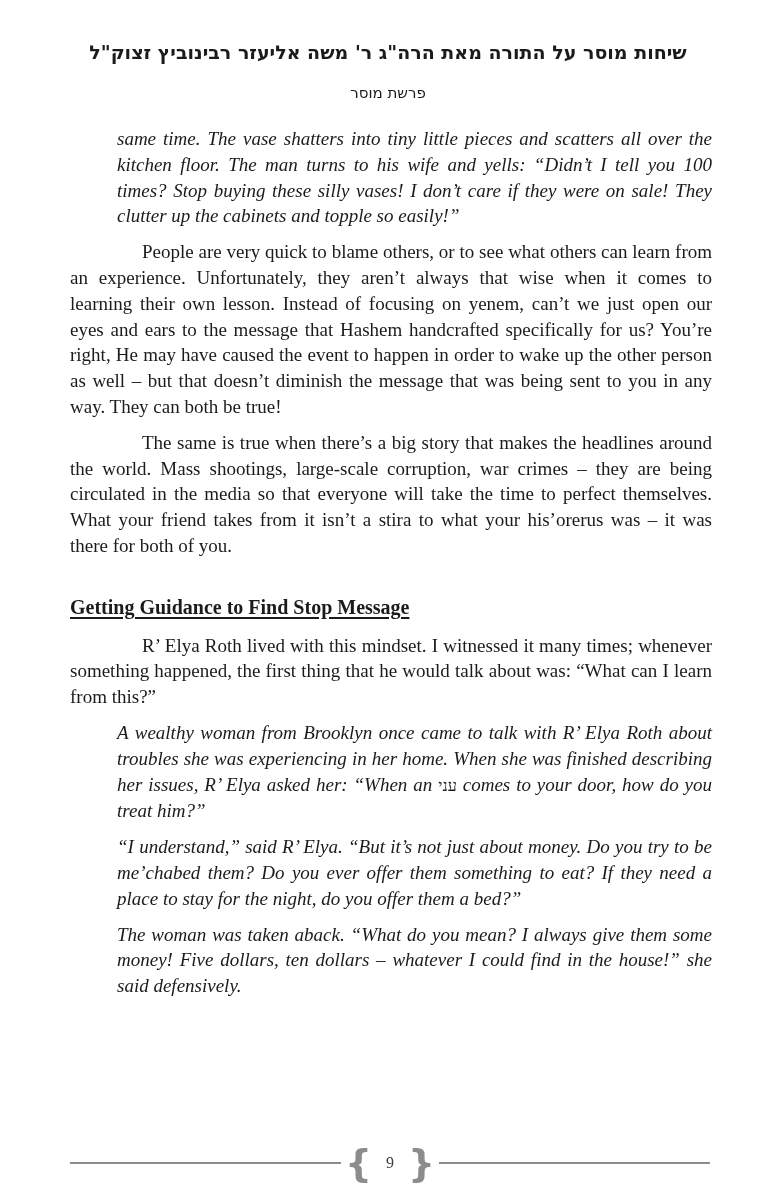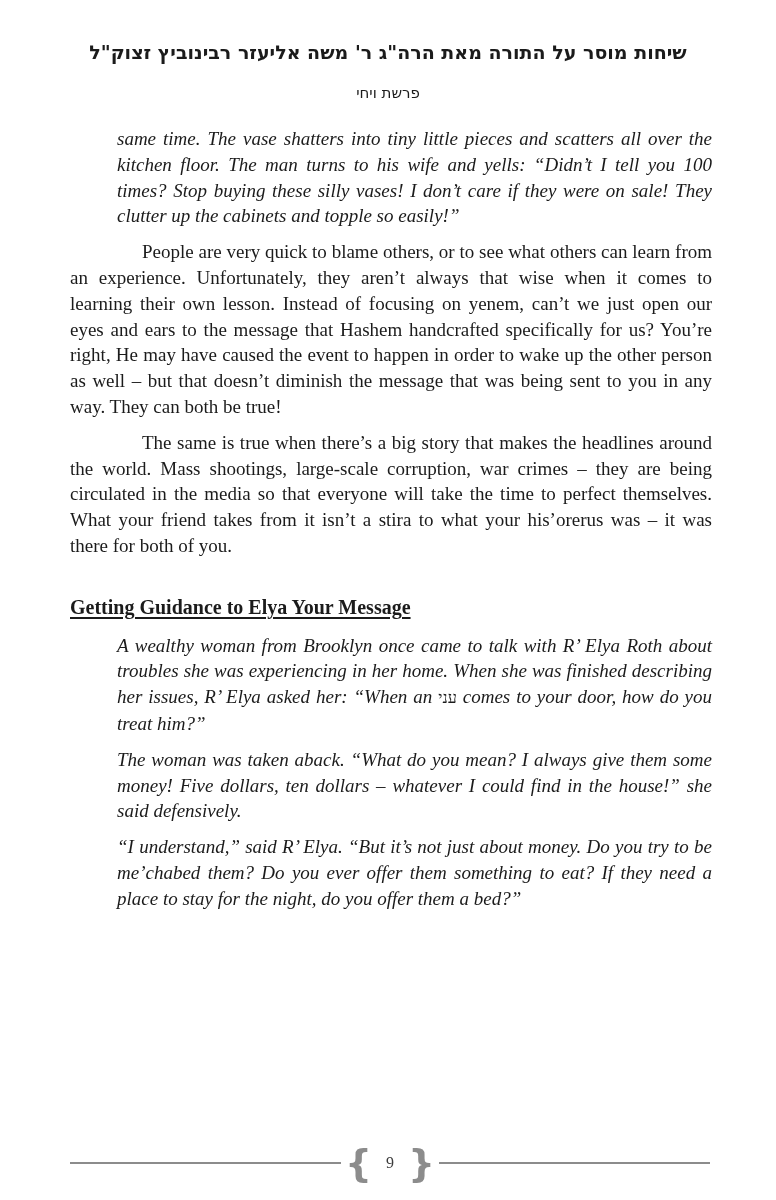--- a/index.html
+++ b/index.html
@@ -99,32 +99,33 @@
     margin: 0 10px;
   }
 </style>
 </head>
 <body>
 
 <div class="page">
 
   <div class="header">
     <div class="title">שיחות מוסר על התורה מאת הרה"ג ר' משה אליעזר רבינוביץ זצוק"ל</div>
-    <div class="parsha">פרשת ויחי</div>
+    <div class="parsha">פרשת מוסר</div>
   </div>
 
   <div class="content">
 
   <p class="blk quote"><span>same time. The vase shatters into tiny little pieces and scatters all over the kitchen floor. The man turns to his wife and yells: “Didn’t I tell you 100 times? Stop buying these silly vases! I don’t care if they were on sale! They clutter up the cabinets and topple so easily!”</span></p>
       <p class="blk body"><span>People are very quick to blame others, or to see what others can learn from an experience. Unfortunately, they aren’t always that wise when it comes to learning their own lesson. Instead of focusing on </span><span class="it">yenem</span><span>, can’t we just open our eyes and ears to the message that Hashem handcrafted specifically for us? You’re right, He may have caused the event to happen in order to wake up the other person as well – but that doesn’t diminish the message that was being sent to you in any way. They can both be true!</span></p>
       <p class="blk body"><span>The same is true when there’s a big story that makes the headlines around the world. Mass shootings, large-scale corruption, war crimes – they are being circulated in the media so that everyone will take the time to perfect themselves. What your friend takes from it isn’t a </span><span class="it">stira</span><span> to what your </span><span class="it">his’orerus</span><span> was – it was there for both of you.</span></p>
-      <h2 class="blk heading"><span>Getting Guidance to Elya Your Message</span></h2>
+      <h2 class="blk heading"><span>Getting Guidance to Find Stop Message</span></h2>
+      <p class="blk body"><span>R’ Elya Roth lived with this mindset. I witnessed it many times; whenever something happened, the first thing that he would talk about was: “What can I learn from this?”</span></p>
       <p class="blk quote"><span>A wealthy woman from Brooklyn once came to talk with R’ Elya Roth about troubles she was experiencing in her home. When she was finished describing her issues, R’ Elya asked her: “When an </span><span class="he">עני</span><span> comes to your door, how do you treat him?”</span></p>
+      <p class="blk quote"><span>“I understand,” said R’ Elya. “But it’s not just about money. Do you try to be me’chabed them? Do you ever offer them something to eat? If they need a place to stay for the night, do you offer them a bed?”</span></p>
       <p class="blk quote"><span>The woman was taken aback. “What do you mean? I always give them some money! Five dollars, ten dollars – whatever I could find in the house!” she said defensively.</span></p>
-      <p class="blk quote"><span>“I understand,” said R’ Elya. “But it’s not just about money. Do you try to be me’chabed them? Do you ever offer them something to eat? If they need a place to stay for the night, do you offer them a bed?”</span></p>
     </div>
 
   <div class="footer">
     <div class="rule"></div>
     <span class="brace">{</span>
     <span class="pagenum">9</span>
     <span class="brace">}</span>
     <div class="rule"></div>
   </div>
 

